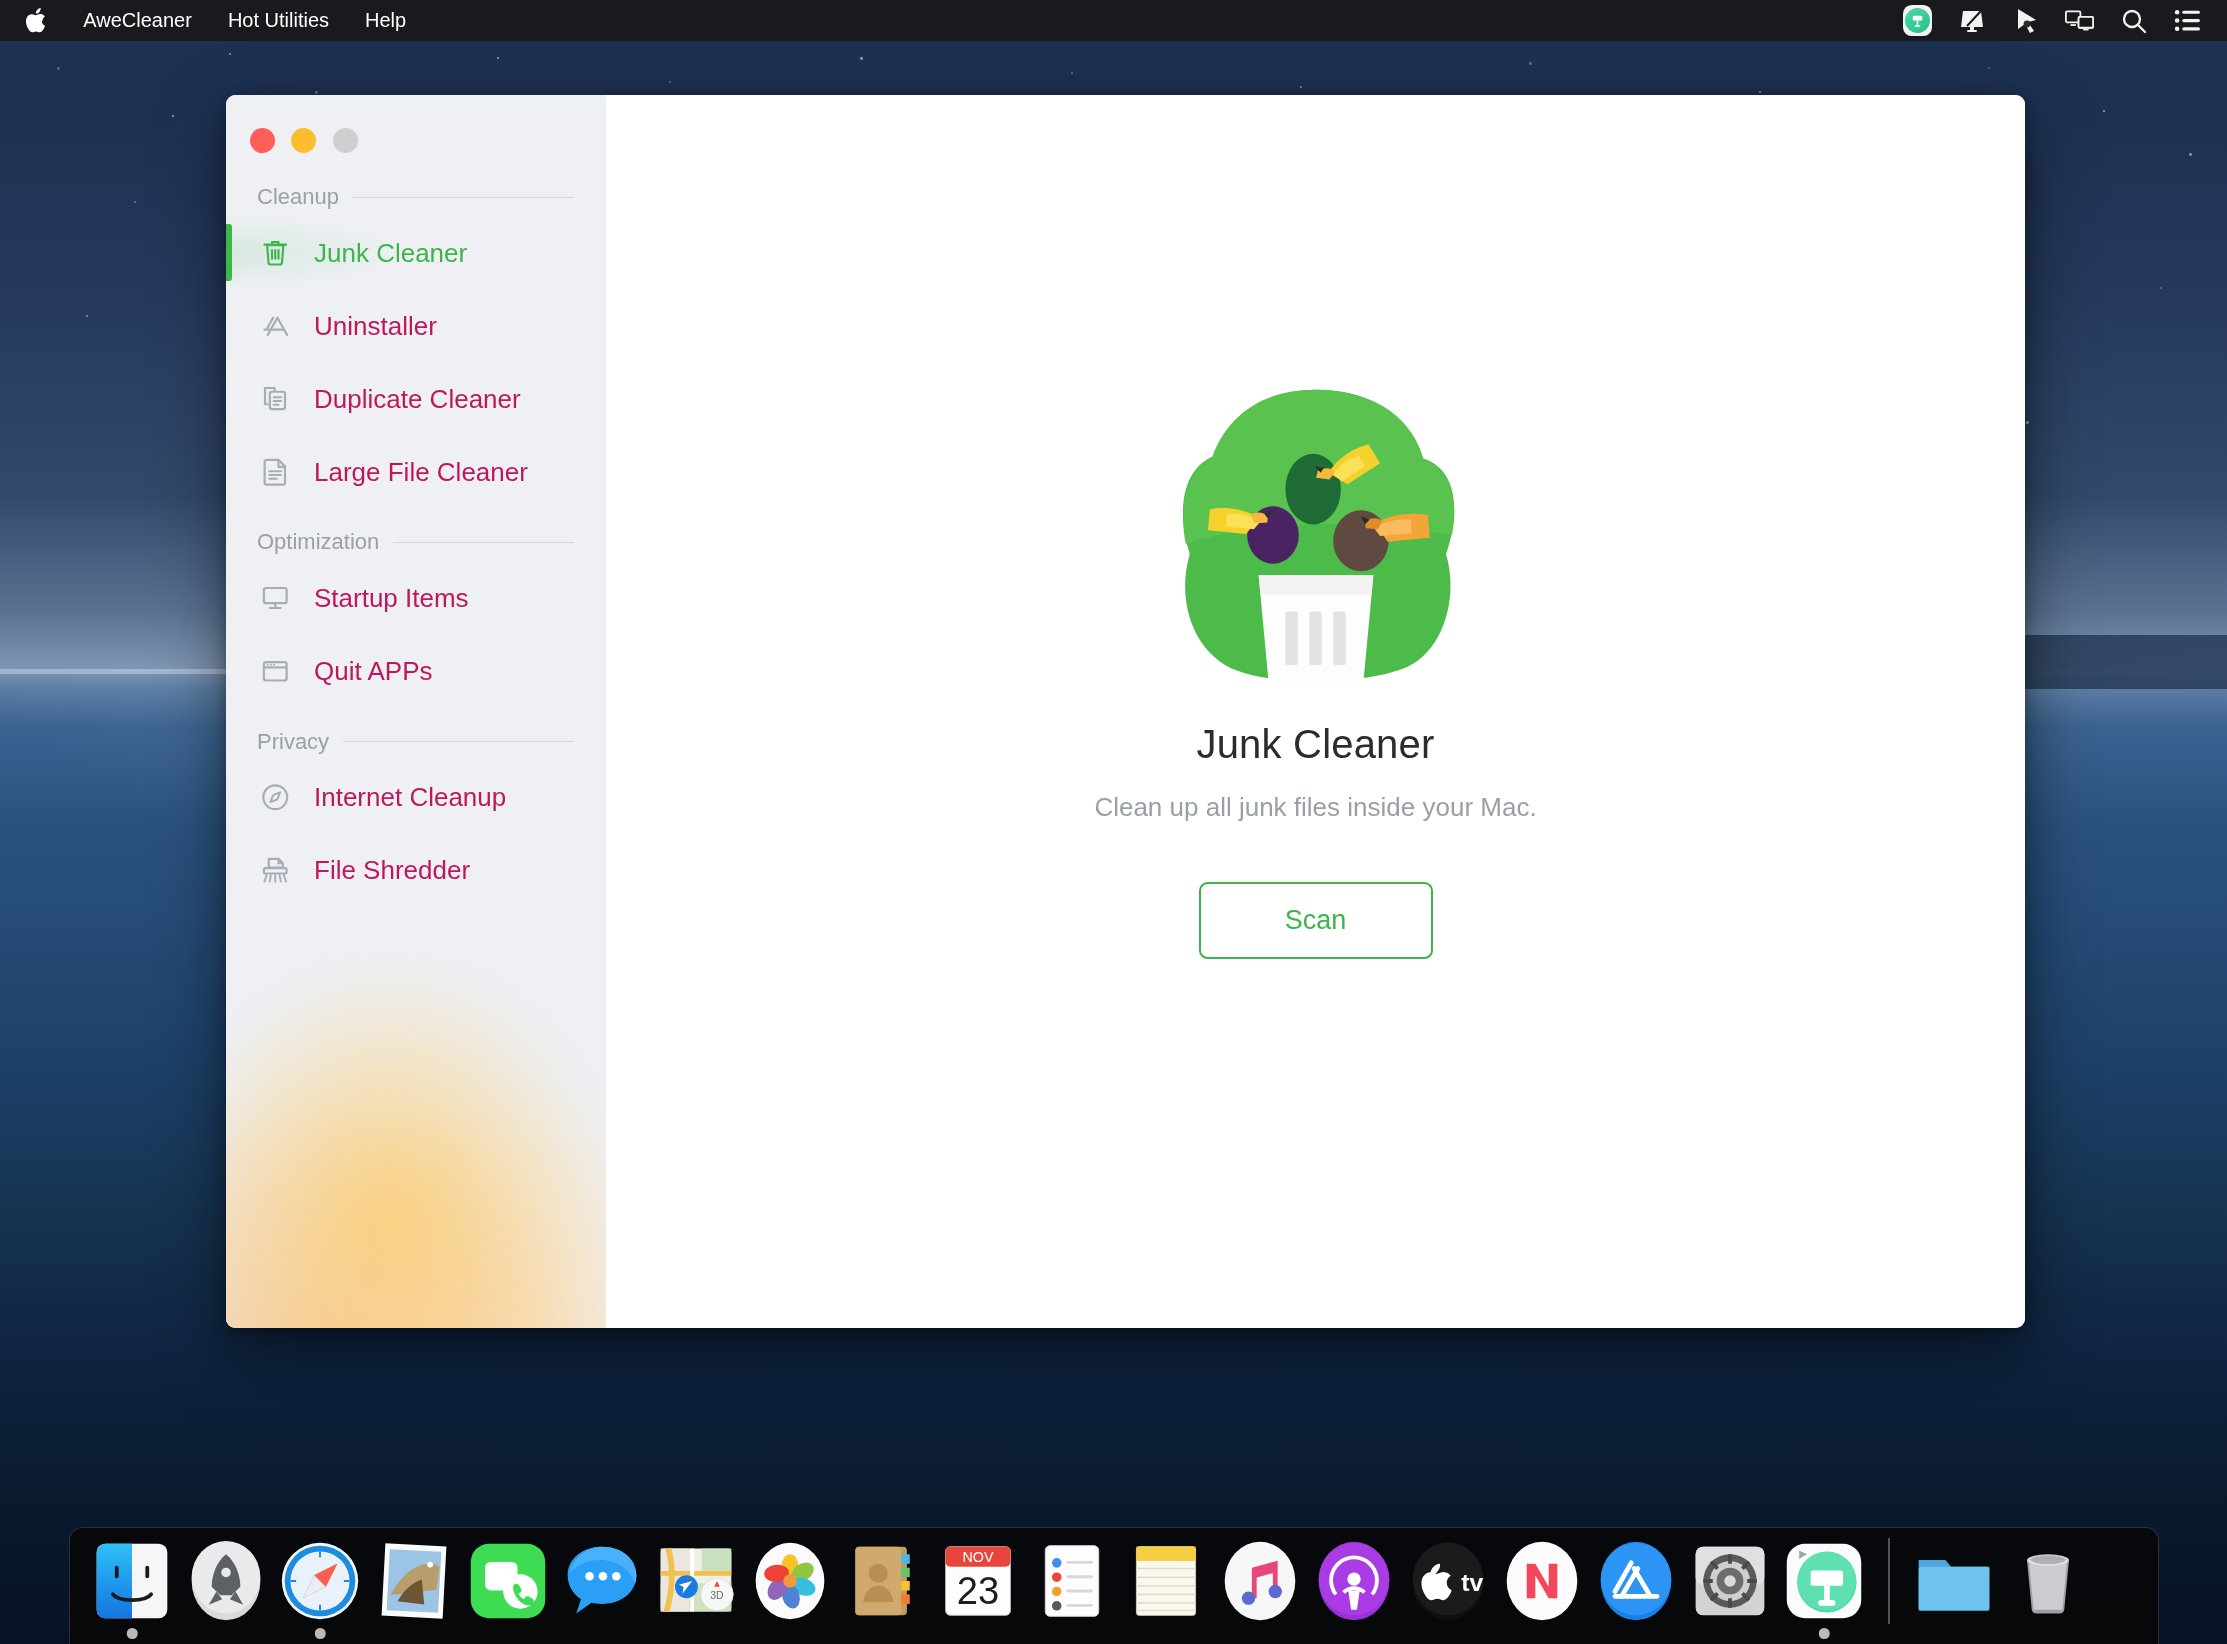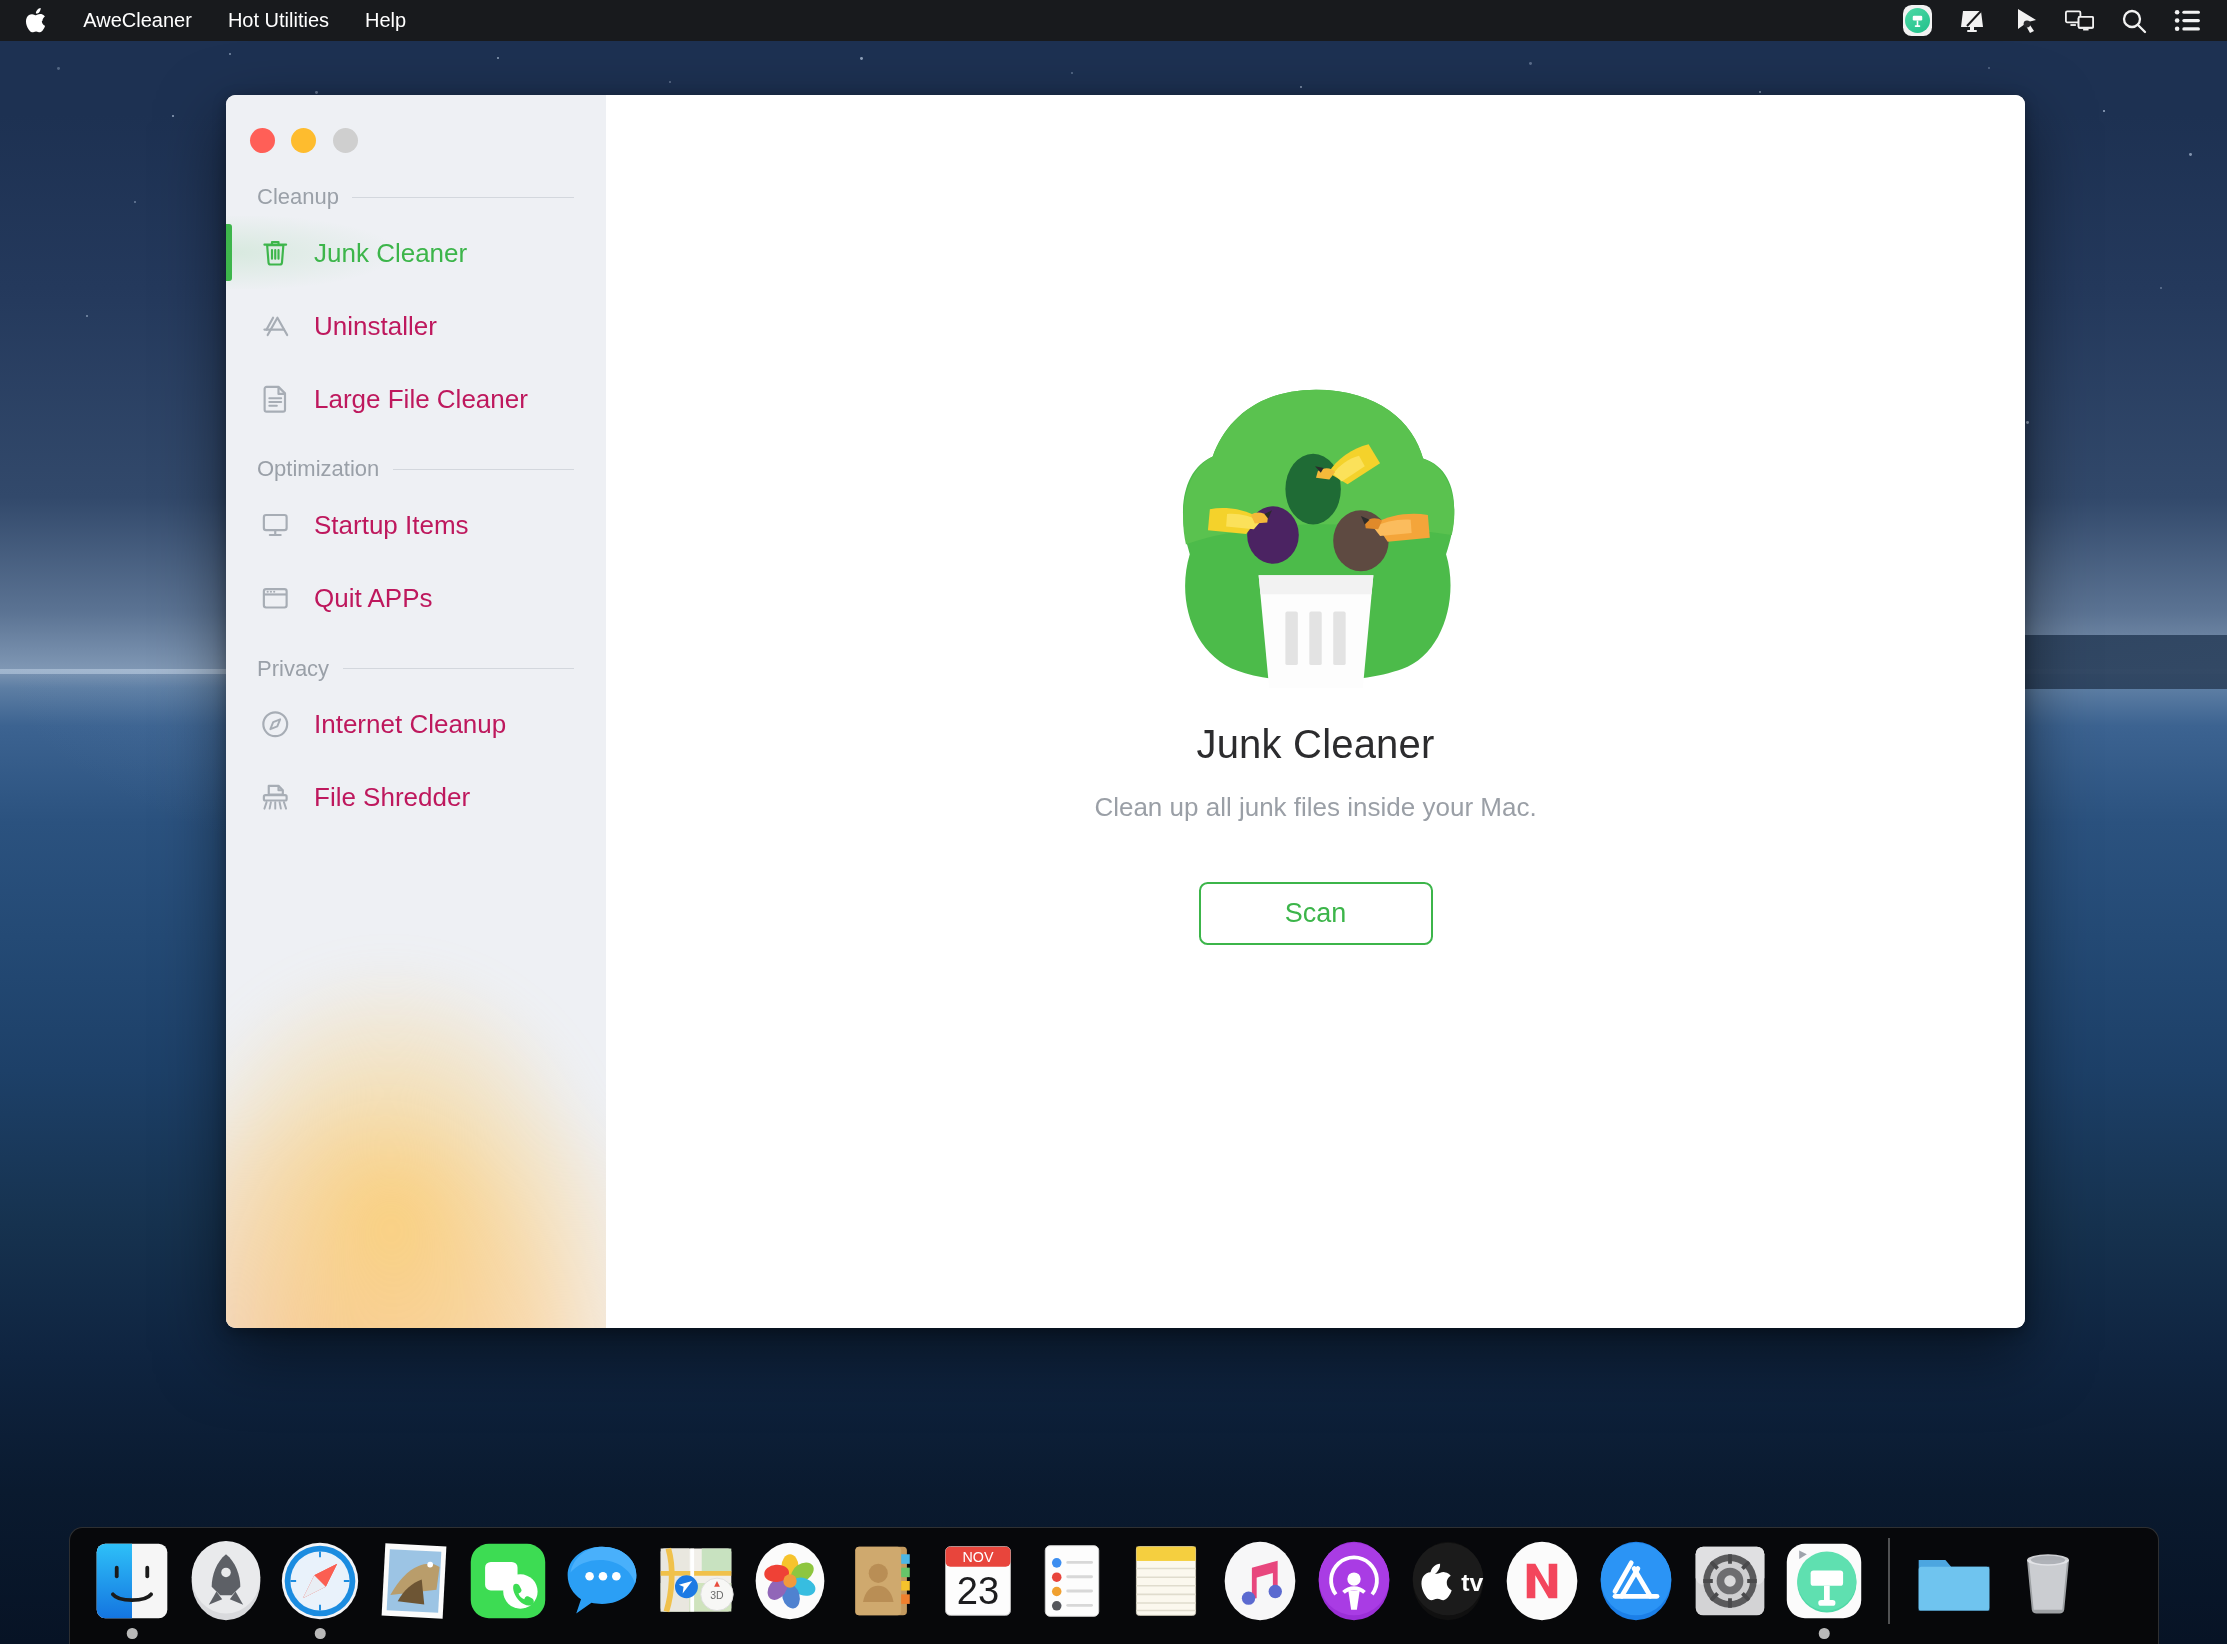--- a/index.html
+++ b/index.html
@@ -149,21 +149,21 @@
   #hero { width:296px; height:306px; position:relative; }
   #main h1 {
     font-size:40px; font-weight:normal; color:#2c2c2e;
     margin-top:34px; letter-spacing:0.2px;
   }
   #main .subtitle {
     font-size:26px; color:#9a9fa6; margin-top:25px;
   }
   #scan-btn {
     margin-top:59px;
-    width:234px; height:63px;
+    width:234px; height:77px;
     border:2.9px solid #3cb54a; border-radius:8.6px;
     background:#fff; color:#3cb54a;
     font-size:27px; font-family:inherit;
     display:flex; align-items:center; justify-content:center;
     cursor:pointer;
   }
 
   
   #dock {
     position:absolute; left:69px; bottom:0; width:2090px; height:117px;
@@ -346,20 +346,30 @@
         <span class="nav-icon">
           <svg viewBox="0 0 30 30" width="32.5" height="32.5">
             <path d="M8 24l9-16 9 16" fill="none" stroke="#a7adb5" stroke-width="2" stroke-linejoin="round" stroke-linecap="round"></path>
             <path d="M5 19h18" stroke="#a7adb5" stroke-width="2" stroke-linecap="round"></path>
             <path d="M13 8l-6 11" stroke="#a7adb5" stroke-width="2" stroke-linecap="round"></path>
           </svg>
         </span>
         <span class="label">Uninstaller</span>
       </div>
 
+      <div class="nav-item">
+        <span class="nav-icon">
+          <svg viewBox="0 0 30 30" width="32.5" height="32.5">
+            <path d="M5.5 5.5h9v2.5M5.5 5.5v15h2.5" fill="none" stroke="#a7adb5" stroke-width="2" stroke-linejoin="round" stroke-linecap="round"></path>
+            <rect x="10" y="9" width="14" height="16" rx="2" fill="none" stroke="#a7adb5" stroke-width="2"></rect>
+            <path d="M13.5 14h7M13.5 17.5h7M13.5 21h4.5" stroke="#a7adb5" stroke-width="1.8" stroke-linecap="round"></path>
+          </svg>
+        </span>
+        <span class="label">Duplicate Cleaner</span>
+      </div>
 
       <div class="nav-item">
         <span class="nav-icon">
           <svg viewBox="0 0 30 30" width="32.5" height="32.5">
             <path d="M7 4.5h11l6 6v15a1.8 1.8 0 01-1.8 1.8H7A1.8 1.8 0 015.2 25.5V6.3A1.8 1.8 0 017 4.5z" fill="none" stroke="#a7adb5" stroke-width="2" stroke-linejoin="round"></path>
             <path d="M18 4.5v6.5h6" fill="none" stroke="#a7adb5" stroke-width="2" stroke-linejoin="round"></path>
             <path d="M9.5 15h11M9.5 18.5h11M9.5 22h7" stroke="#a7adb5" stroke-width="1.8" stroke-linecap="round"></path>
           </svg>
         </span>
         <span class="label">Large File Cleaner</span>

